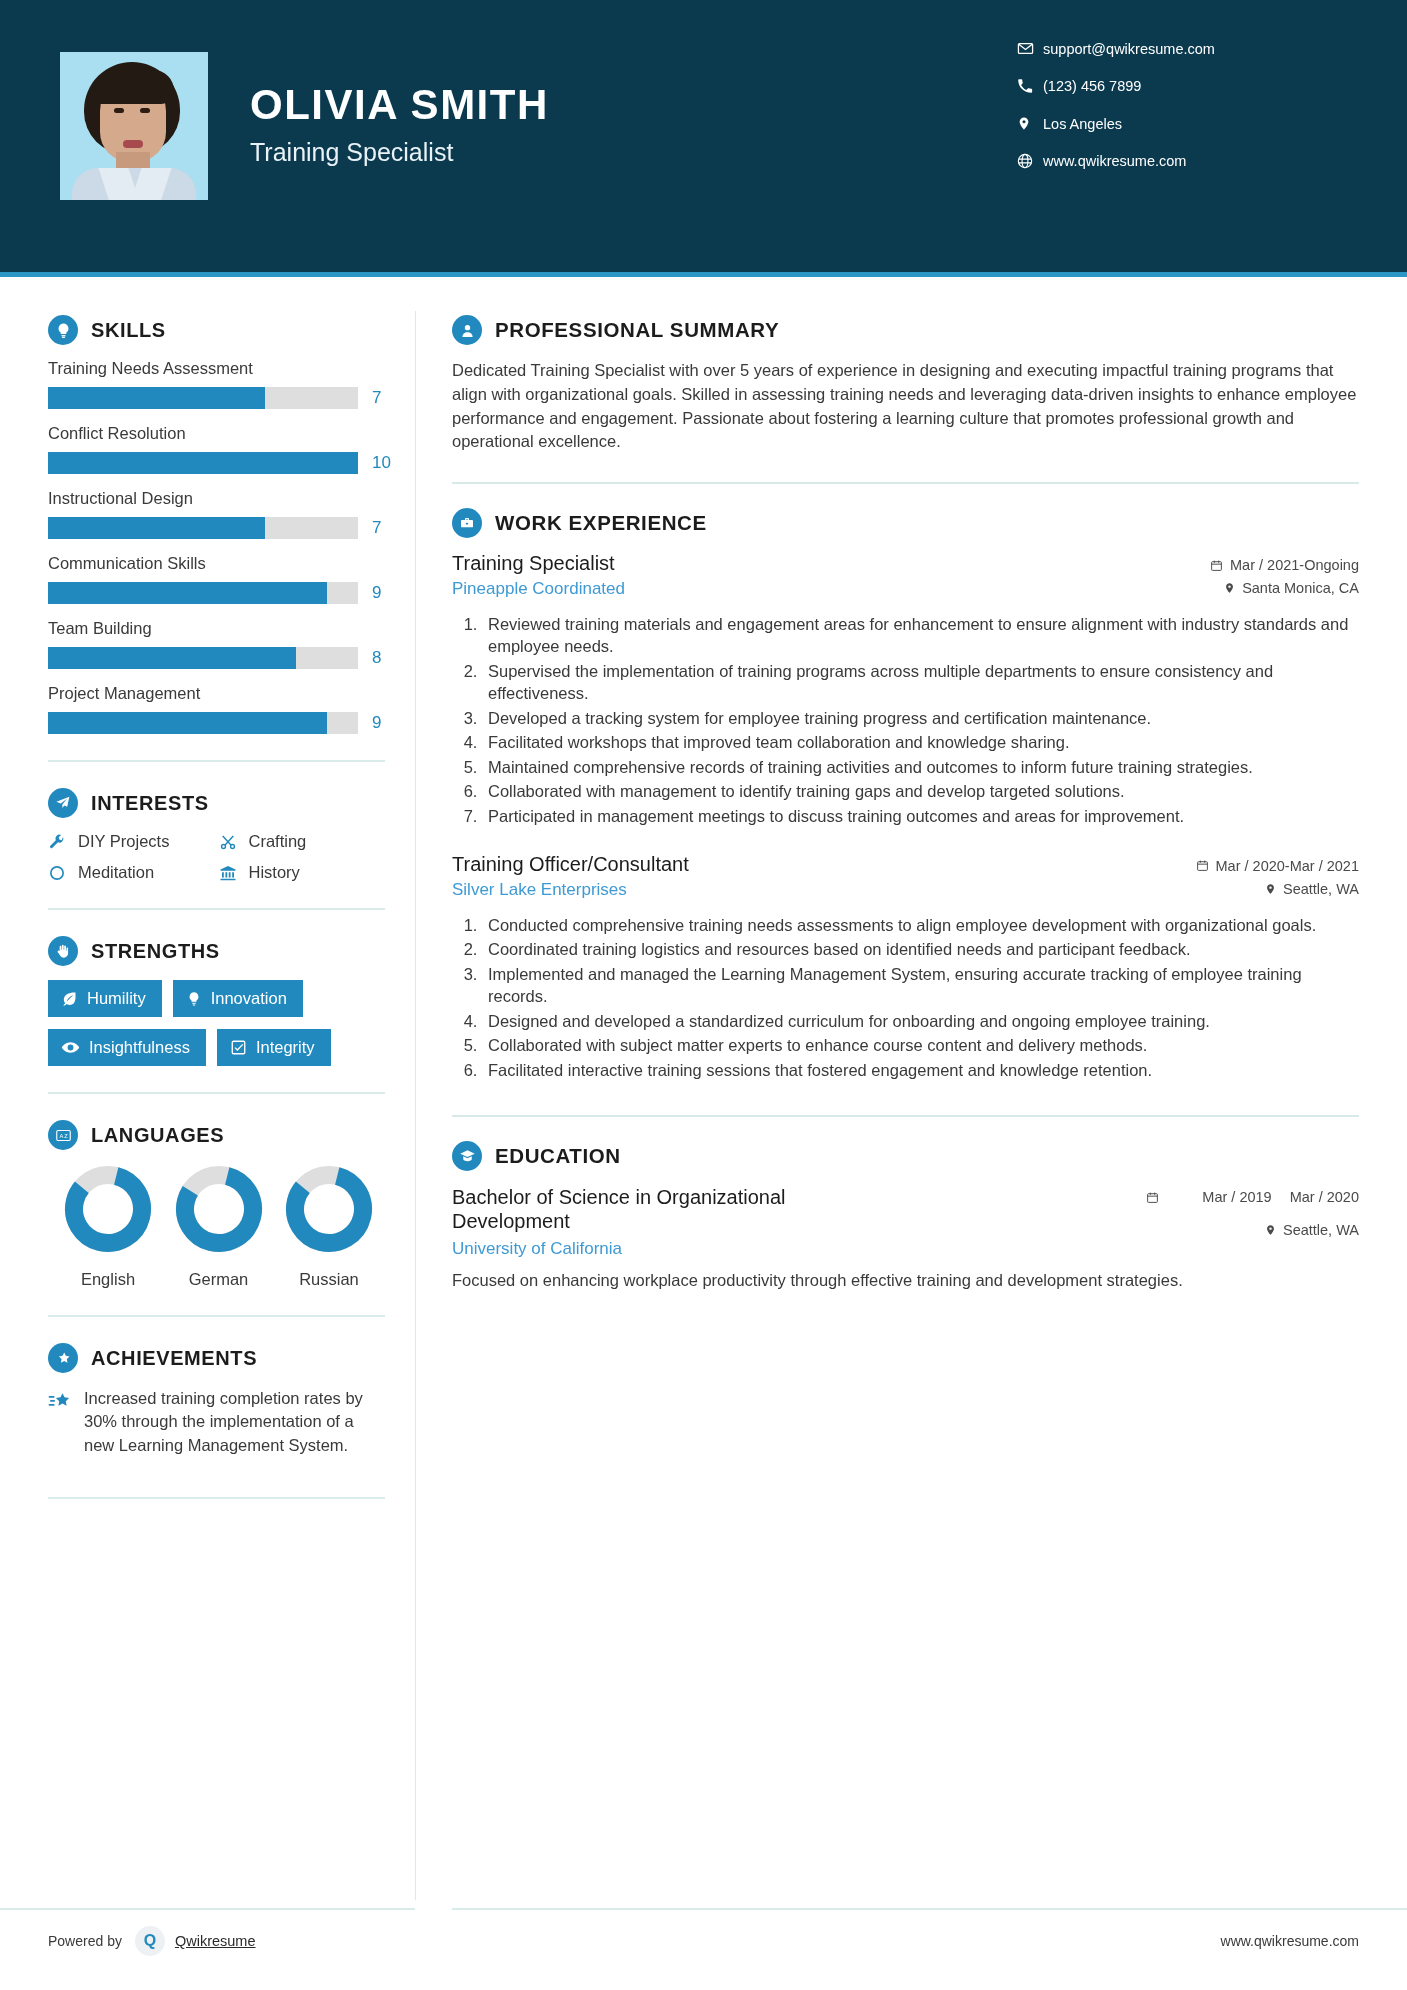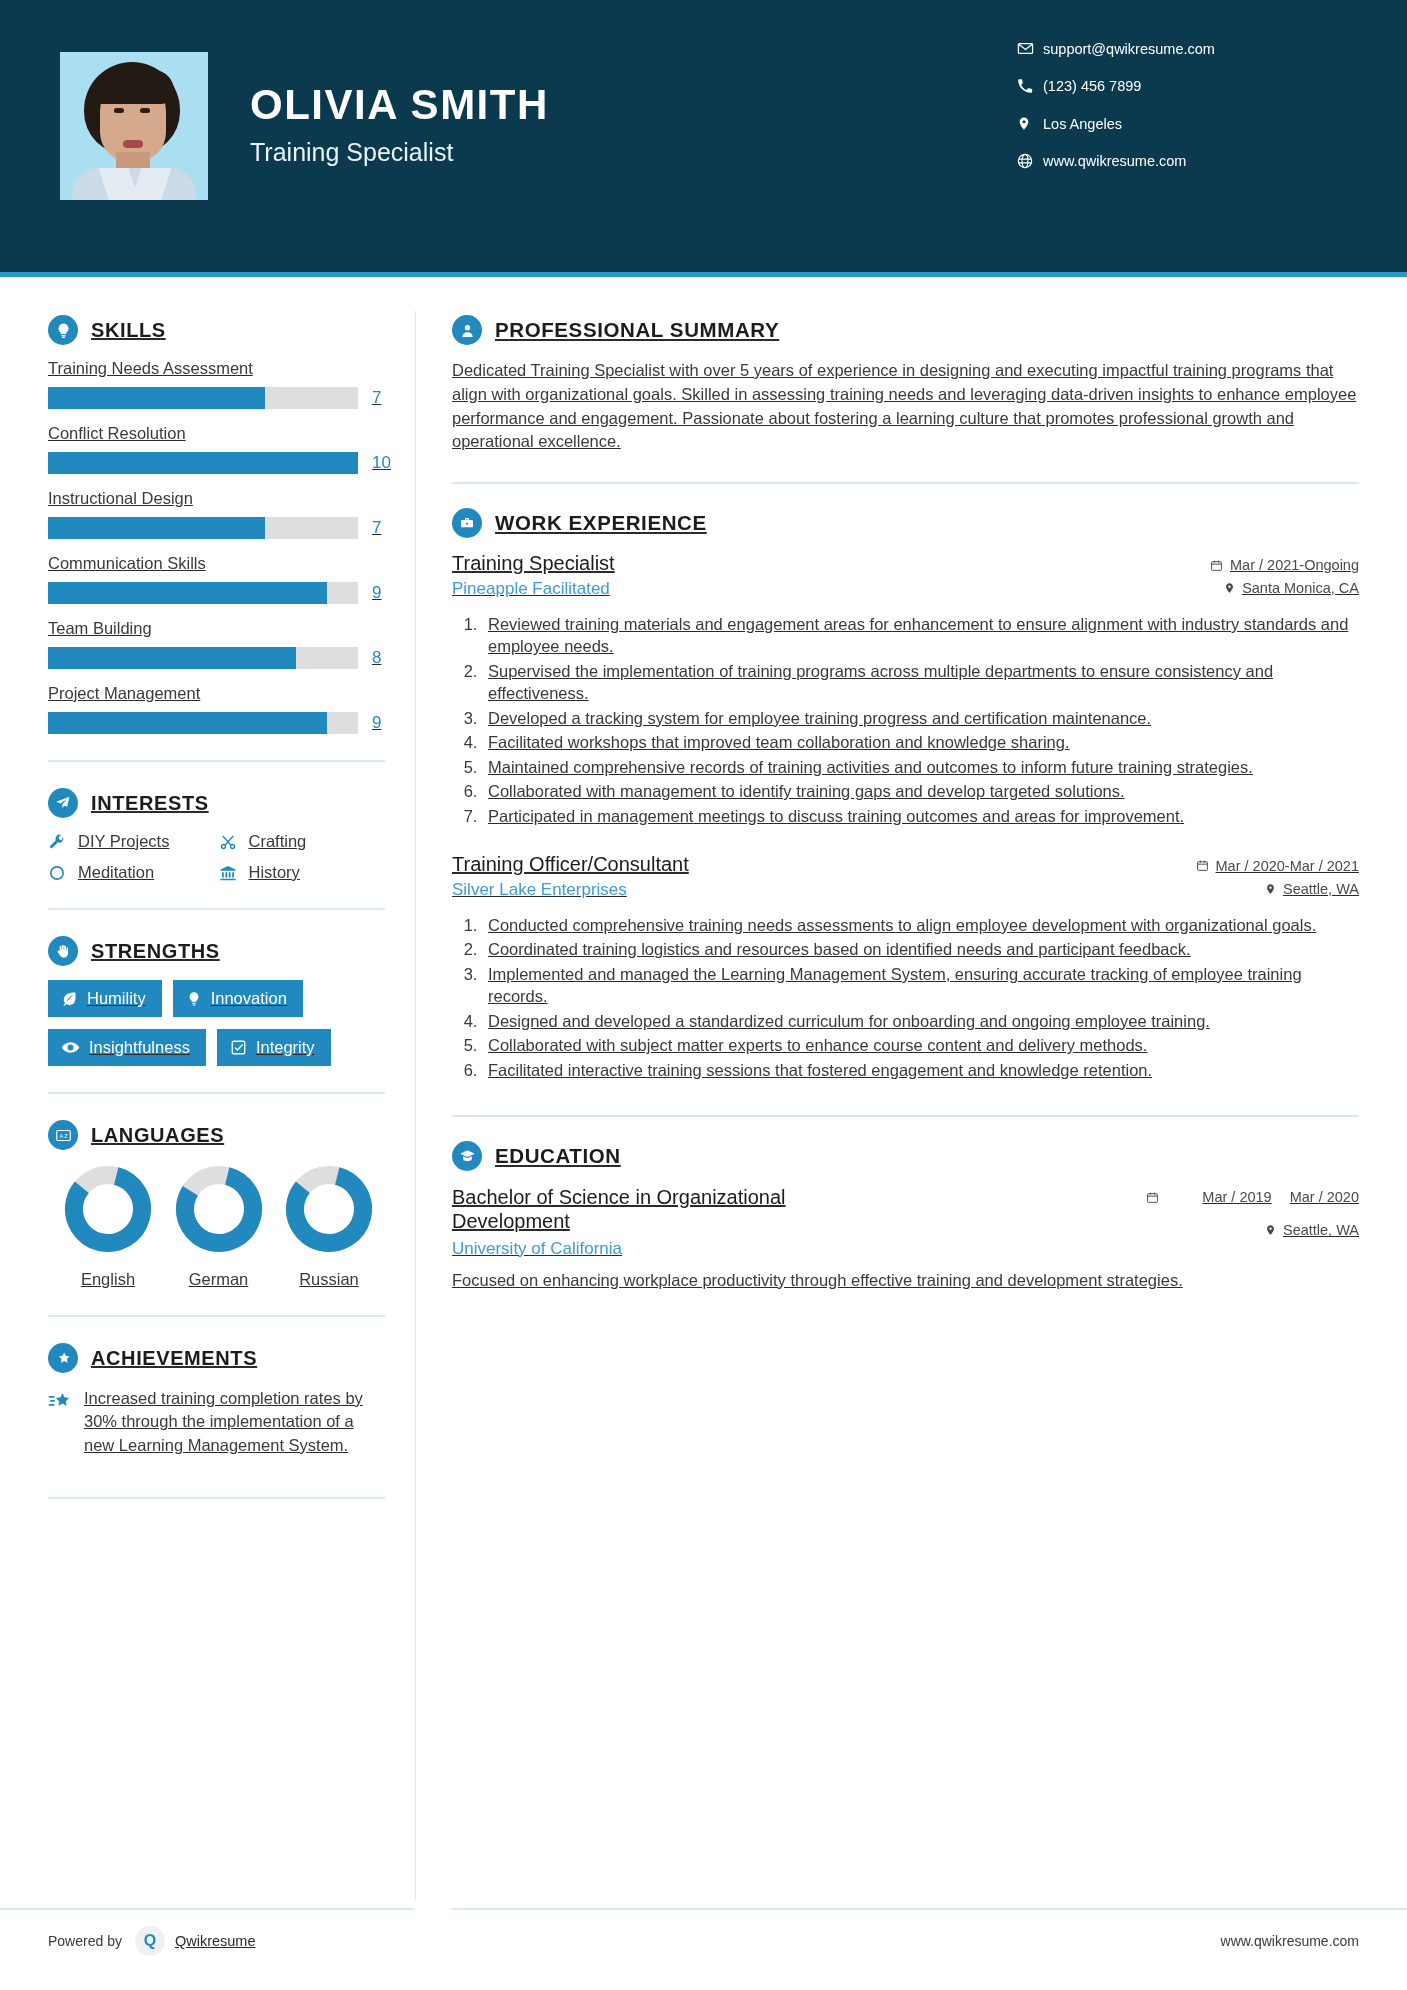--- a/index.html
+++ b/index.html
@@ -113,21 +113,20 @@
     justify-content: flex-start;
     color: #ffffff;
   }
   .contact-ico svg { display:block; }
 
   
   .body-wrap {
     display: flex;
     height: 1713px;
     padding: 0;
-    text-decoration: underline;
   }
   .sidebar {
     width: 415px;
     flex: none;
     padding: 38px 30px 0 48px;
   }
   .divider-v {
     width: 1px;
     background: #dfe7e9;
     margin-top: 34px;
@@ -705,21 +704,21 @@
                 <rect x="10.3" y="11.6" width="3.4" height="2.6" rx="0.6" fill="#2189bd"></rect>
             </svg>
           </span>
           <span class="sec-title main-t">WORK EXPERIENCE</span>
         </div>
         <div id="jobs-list">
       <div class="job">
         <div class="job-head">
           <div class="job-left">
             <div class="job-role">Training Specialist</div>
-            <div class="job-company">Pineapple Facilitated</div>
+            <div class="job-company">Pineapple Coordinated</div>
           </div>
           <div class="job-right">
             <div class="meta-row">
               <span class="meta-ico">
                       <svg width="13" height="13" viewBox="0 0 24 24" fill="none" stroke="#4a4a4a" stroke-width="1.8">
                         <rect x="3" y="5" width="18" height="16" rx="1.6"></rect>
                         <path d="M3 9.5h18M8 3v4M16 3v4"></path>
                       </svg>
                     </span>
               <span>Mar / 2021-Ongoing</span>

